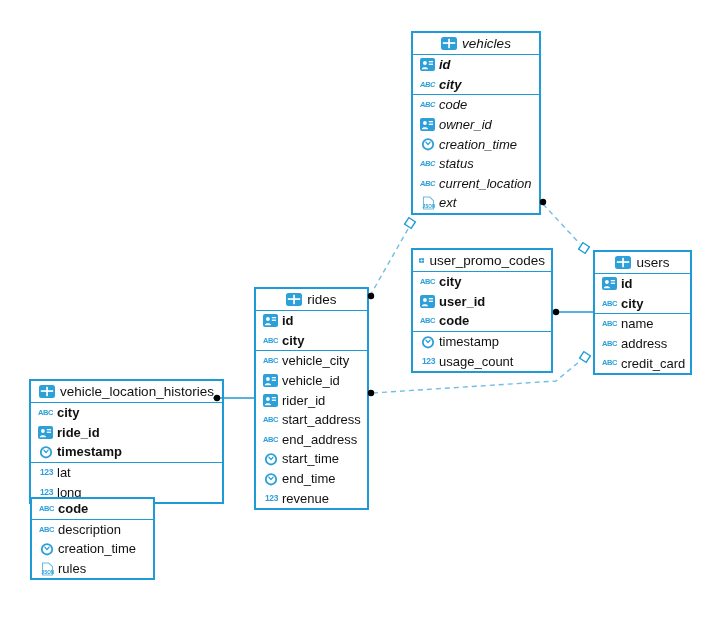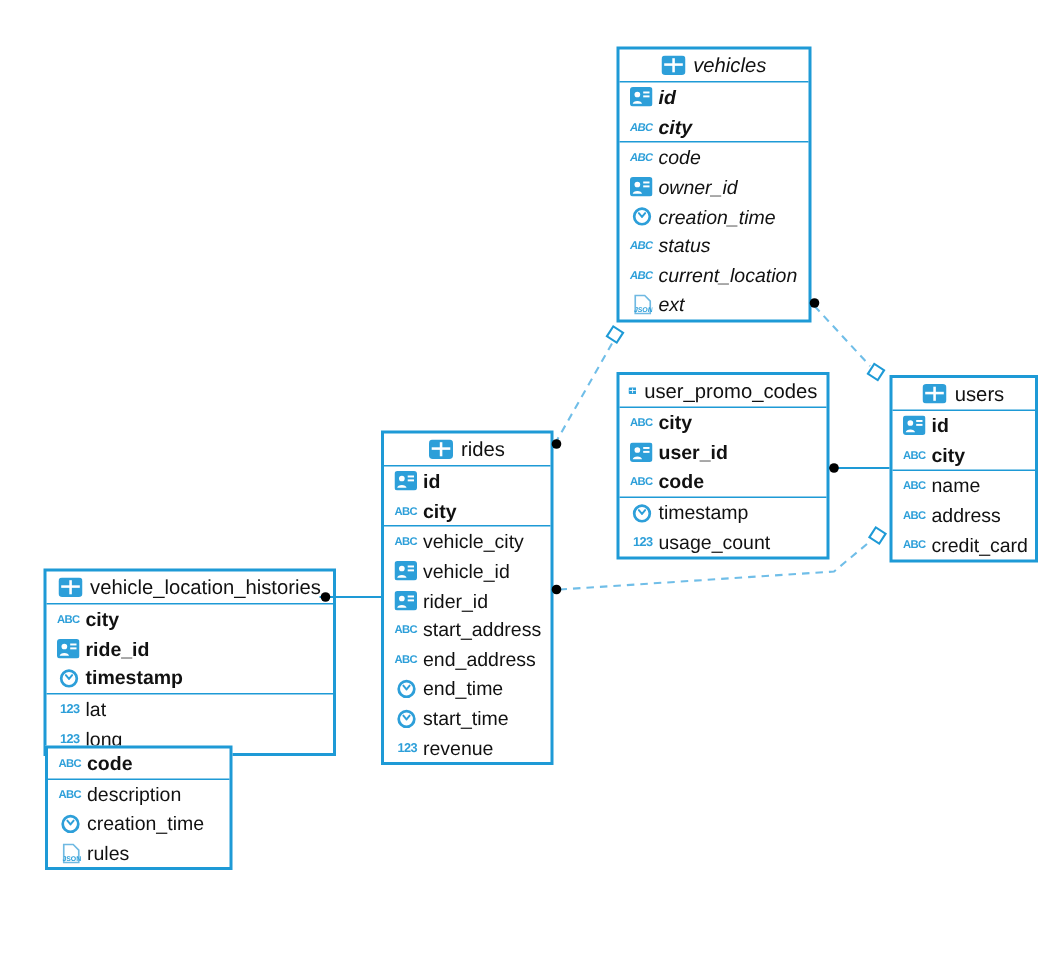--- a/index.html
+++ b/index.html
@@ -316,30 +316,30 @@
           </span>
           <span class="lbl">end_address</span>
         </div>
         <div class="row">
           <span class="icon">
             <svg width="14" height="14" viewBox="0 0 14 14">
               <circle cx="7" cy="7.3" r="5.2" fill="#fff" stroke="#2d9fd9" stroke-width="1.8"></circle>
               <path d="M7 7.6 L4.9 5.1 M7 7.6 L9.1 5.1" stroke="#2d9fd9" stroke-width="1.3" fill="none" stroke-linecap="round"></path>
             </svg>
           </span>
+          <span class="lbl">start_time</span>
+        </div>
+        <div class="row">
+          <span class="icon">
+            <svg width="14" height="14" viewBox="0 0 14 14">
+              <circle cx="7" cy="7.3" r="5.2" fill="#fff" stroke="#2d9fd9" stroke-width="1.8"></circle>
+              <path d="M7 7.6 L4.9 5.1 M7 7.6 L9.1 5.1" stroke="#2d9fd9" stroke-width="1.3" fill="none" stroke-linecap="round"></path>
+            </svg>
+          </span>
           <span class="lbl">end_time</span>
-        </div>
-        <div class="row">
-          <span class="icon">
-            <svg width="14" height="14" viewBox="0 0 14 14">
-              <circle cx="7" cy="7.3" r="5.2" fill="#fff" stroke="#2d9fd9" stroke-width="1.8"></circle>
-              <path d="M7 7.6 L4.9 5.1 M7 7.6 L9.1 5.1" stroke="#2d9fd9" stroke-width="1.3" fill="none" stroke-linecap="round"></path>
-            </svg>
-          </span>
-          <span class="lbl">start_time</span>
         </div>
         <div class="row">
           <span class="icon">
             <span class="nicon">123</span>
           </span>
           <span class="lbl">revenue</span>
         </div>
       </div>
     </div>
     <div class="tbl" style="left: 29px; top: 335px; width: 195px; margin-top: 44px;">

